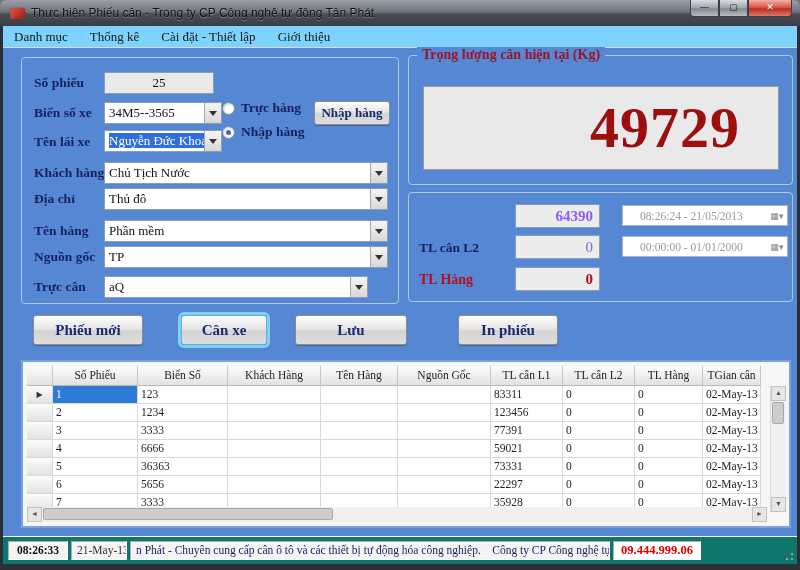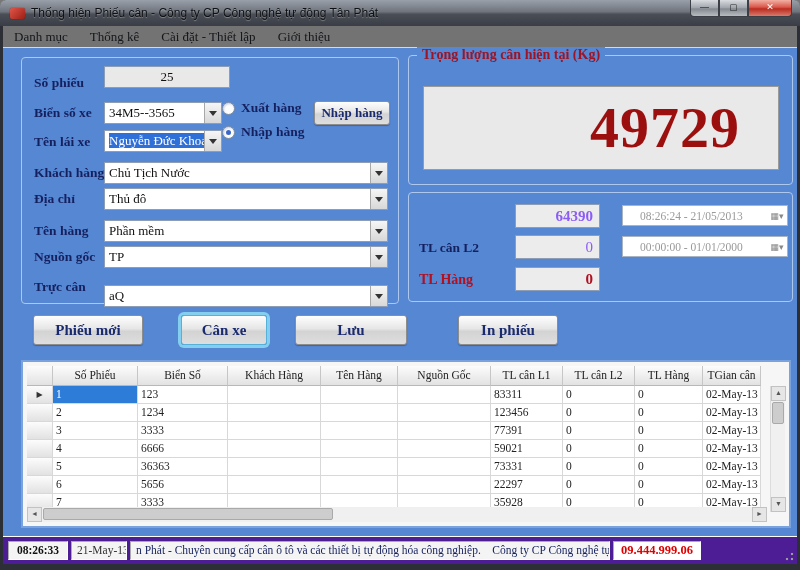--- a/index.html
+++ b/index.html
@@ -16,21 +16,21 @@
   .title-text { font-family:"Liberation Sans", sans-serif; font-size:12px; color:#0e1013;
     text-shadow:0 1px 1px rgba(255,255,255,.35); white-space:nowrap; }
   .winbtns { position:absolute; top:0; right:8px; display:flex; }
   .wbtn { width:29px; height:17px; border:1px solid #3c3f45; border-top:none;
     background:linear-gradient(180deg,#d9dce0,#9ea3ab 50%,#83888f 55%,#b9bdc2);
     color:#222; font-family:"Liberation Sans", sans-serif; font-size:9px; line-height:15px; text-align:center; }
   .wbtn.min { border-radius:0 0 0 4px; }
   .wbtn.close { width:44px; border-radius:0 0 4px 0;
     background:linear-gradient(180deg,#f2b0a4,#d9574a 45%,#b92d1f 55%,#d97a6d); color:#fff; }
 
-  .menubar { position:absolute; top:26px; left:3px; right:3px; height:22px; background:#737373;
+  .menubar { position:absolute; top:26px; left:3px; right:3px; height:22px; background:#7dd3fc;
     border-bottom:1px solid #d9d9d9; display:flex; align-items:center; }
   .menu-item { font-size:13px; color:#14161a; padding:0 11px; line-height:21px; }
 
   .client { position:absolute; top:48px; left:3px; right:3px; height:516px; background:#5687d3; }
 
   
   .gbox { position:absolute; border:1px solid #aec7ec; border-radius:4px; }
   .gbox .legend { position:absolute; top:-9px; left:8px; background:#5687d3; padding:0 5px;
     font-size:14px; font-weight:bold; color:#9c1526; }
 
@@ -84,73 +84,73 @@
   .g-sel-col { background:linear-gradient(180deg,#fcfcfc,#e2e2e2); text-align:center; font-size:8px; color:#333; padding:0; }
   .g-cur { background:#2c7cd8; color:#fff; }
 
   .vscroll { position:absolute; right:4px; top:24px; width:15px; height:126px; background:#f0f0f0; border-left:1px solid #dcdcdc; }
   .hscroll { position:absolute; left:4px; right:22px; bottom:4px; height:15px; background:#f0f0f0; }
   .sb-arrow { position:absolute; width:15px; height:15px; background:#e6e6e6; border:1px solid #c2c2c2;
     font-size:7px; color:#555; text-align:center; line-height:13px; }
   .sb-thumb { position:absolute; background:#cdcdcd; border:1px solid #a9a9a9; border-radius:2px; }
 
   
-  .statusbar { position:absolute; left:3px; right:3px; top:536px; height:28px; background:#4c1d95;
+  .statusbar { position:absolute; left:3px; right:3px; top:536px; height:28px; background:#0f766e;
     border-top:1px solid #fff; }
   .spanel { position:absolute; top:4px; height:19px; background:#f4f4f4;
     border:1px solid; border-color:#ababab #fff #fff #ababab; font-size:11.5px; line-height:17px; padding:0 5px;
     color:#15205f; white-space:pre; overflow:hidden; }
   .spanel.time { font-weight:bold; color:#111; }
   .spanel.date { color:#333; }
   .spanel.phone { background:#fff; color:#e00000; font-weight:bold; font-size:12.5px; text-align:center; }
   .grip { position:absolute; right:2px; bottom:2px; width:13px; height:13px;
     background:
       radial-gradient(circle at 10px 10px, #9a9a9a 1.2px, transparent 1.6px),
       radial-gradient(circle at 10px 5px,  #9a9a9a 1.2px, transparent 1.6px),
       radial-gradient(circle at 5px 10px,  #9a9a9a 1.2px, transparent 1.6px); }
 </style>
 </head>
 <body>
 
 <div class="win">
 
   <div class="titlebar">
     <div class="app-icon"></div>
-    <div class="title-text">Thống hiện Phiếu cân - Công ty CP Công nghệ tự động Tân Phát</div>
+    <div class="title-text">Thực hiện Phiếu cân - Trọng ty CP Công nghệ tự động Tân Phát</div>
     <div class="winbtns">
       <div class="wbtn min">—</div>
       <div class="wbtn">▢</div>
       <div class="wbtn close">✕</div>
     </div>
   </div>
 
   <div class="menubar">
     <div class="menu-item">Danh mục</div>
     <div class="menu-item">Thống kê</div>
     <div class="menu-item">Cài đặt - Thiết lập</div>
     <div class="menu-item">Giới thiệu</div>
   </div>
 
   <div class="client">
 
     <div class="gbox" style="left:18px; top:9px; width:378px; height:247px;">
       <div class="flabel" style="left:12px; top:17px;">Số phiếu</div>
-      <div class="tbox" style="left:82px; top:8px; width:126px; text-align:center;">25</div>
+      <div class="tbox" style="left:82px; top:14px; width:110px; text-align:center;">25</div>
 
       <div class="flabel" style="left:12px; top:47px;">Biển số xe</div>
       <div class="combo" style="left:82px; top:44px; width:118px;">
         <div class="cval">34M5--3565</div>
         <div class="cbtn">
             <div class="tri-down"></div>
           </div>
       </div>
 
       <div class="radio" style="left:200px; top:42px;">
         <span class="rdot"></span>
-        <span class="rlabel">Xuất hàng</span>
+        <span class="rlabel">Trực hàng</span>
       </div>
       <div class="radio checked" style="left:200px; top:66px;">
         <span class="rdot"></span>
         <span class="rlabel">Nhập hàng</span>
       </div>
       <div class="btn small" style="left:292px; top:43px; width:76px;">Nhập hàng</div>
 
       <div class="flabel" style="left:12px; top:76px;">Tên lái xe</div>
       <div class="combo" style="left:82px; top:72px; width:118px;">
         <div class="cval"><span class="hl">Nguyễn Đức Khoa</span></div>
@@ -185,21 +185,21 @@
 
       <div class="flabel" style="left:12px; top:191px;">Nguồn gốc</div>
       <div class="combo" style="left:82px; top:188px; width:284px;">
         <div class="cval">TP</div>
         <div class="cbtn">
             <div class="tri-down"></div>
           </div>
       </div>
 
       <div class="flabel" style="left:12px; top:221px;">Trực cân</div>
-      <div class="combo" style="left:82px; top:227px; width:284px;">
+      <div class="combo" style="left:82px; top:218px; width:264px;">
         <div class="cval">aQ</div>
         <div class="cbtn">
             <div class="tri-down"></div>
           </div>
       </div>
     </div>
 
     <div class="gbox" style="left:405px; top:7px; width:385px; height:130px;">
       <div class="legend">Trọng lượng cân hiện tại (Kg)</div>
     </div>

